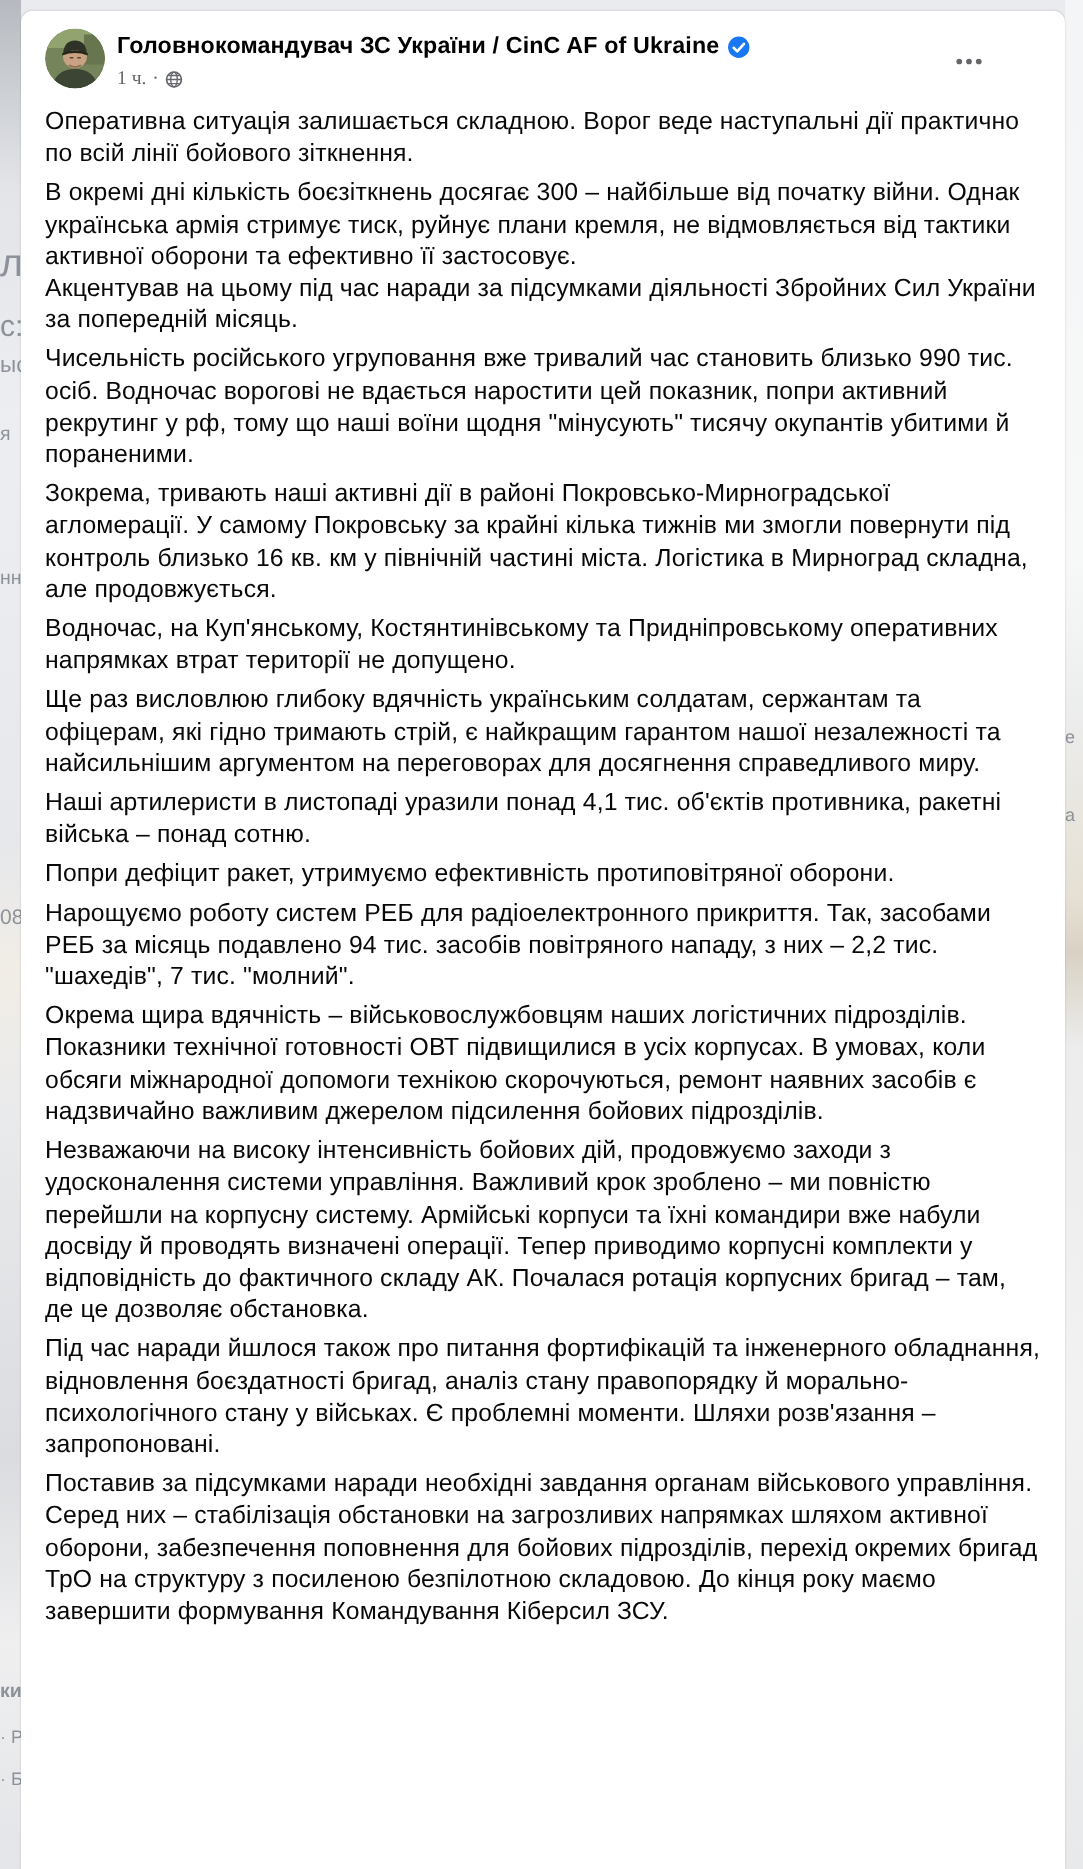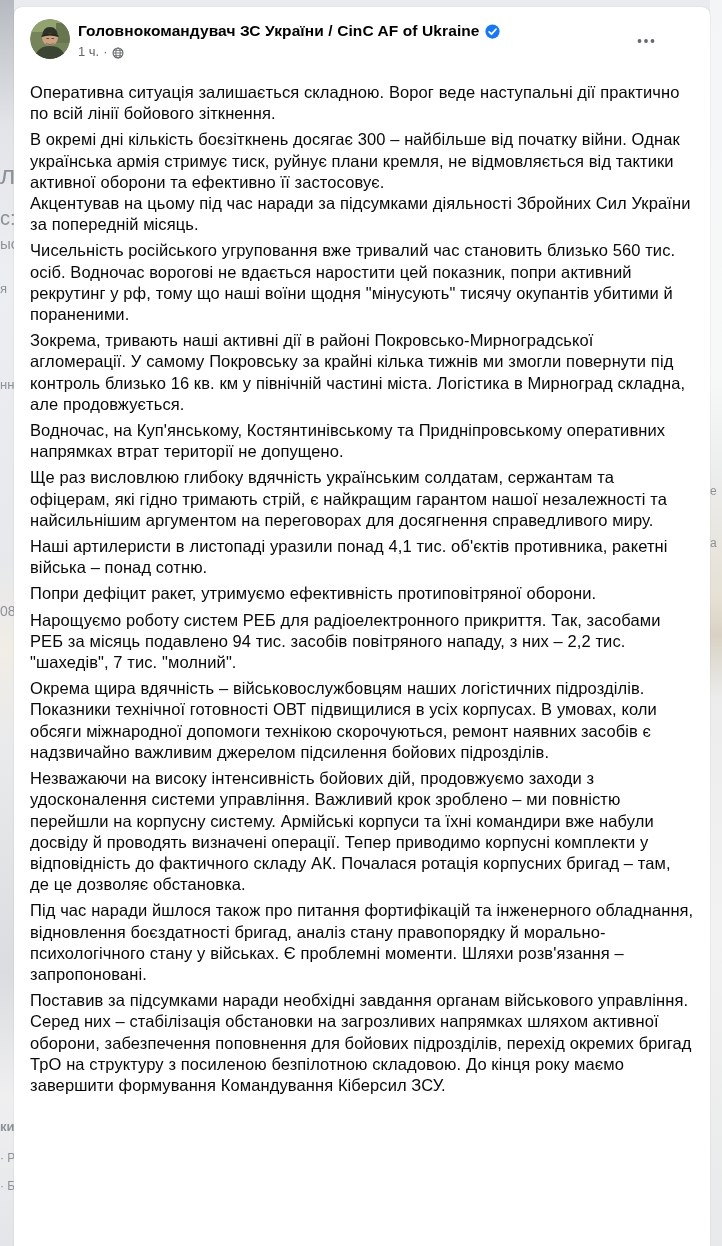--- a/index.html
+++ b/index.html
@@ -39,36 +39,36 @@
   .post-header { display: flex; align-items: flex-start; padding: 12px 16px 0 16px; }
   .avatar-wrap { width: 40px; height: 40px; border-radius: 50%; overflow: hidden; flex: 0 0 auto; cursor: pointer; }
   .avatar-wrap svg { display: block; }
   .header-info { margin-left: 8px; flex: 1 1 auto; min-width: 0; padding-top: 2px; }
   .author-row { display: flex; align-items: center; gap: 5px; }
   .author-name {
     font-size: 15.5px; font-weight: 700; color: #000000;
     line-height: 19px; cursor: pointer; letter-spacing: .1px;
   }
   .badge { width: 15px; height: 15px; flex: 0 0 auto; margin-top: 1px; }
-  .meta-row { display: flex; align-items: center; gap: 4px; margin-top: 4px; font-size: 13px; color: #65676b; line-height: 16px; }
+  .meta-row { display: flex; align-items: center; gap: 4px; margin-top: 4px; font-size: 13px; color: #65676b; line-height: 16px; font-family: Liberation Serif, serif; }
   .meta-row .dot-sep { font-size: 13px; color: #65676b; }
   .globe { width: 12px; height: 12px; display: block; margin-top: 1px; }
   .more-btn {
     flex: 0 0 auto; border: none; background: transparent; cursor: pointer;
     padding: 10px 12px; margin: 2px 26px 0 0; border-radius: 50%;
     display: flex; align-items: center; justify-content: center;
   }
   .more-btn svg { display: block; }
   .post-text {
     padding: 6px 16px 18px 16px;
     font-size: 16.5px; line-height: 21.2px; color: #080809;
     letter-spacing: .1px;
   }
   .post-text p { margin: 5px 0 0 0; white-space: pre-line; }
-  .post-text p:first-child { margin-top: 15px; }
+  .post-text p:first-child { margin-top: 4px; }
 </style>
 </head>
 <body>
 
 <div class="edge-strip" id="left-strip">
     <span class="frag" style="top: 162px; font-size: 26px;">л</span>
     <span class="frag" style="top: 208px; font-size: 20px;">с:</span>
     <span class="frag" style="top: 236px; font-size: 15px;">ыс</span>
     <span class="frag" style="top: 282px; font-size: 13px;">я</span>
     <span class="frag" style="top: 378px; font-size: 13px;">нн</span>
@@ -134,21 +134,21 @@
         <circle cx="10" cy="10" r="1.9" fill="#65676b"></circle>
         <circle cx="16.5" cy="10" r="1.9" fill="#65676b"></circle>
       </svg>
     </button>
   </div>
 
   <div class="post-text">
       <p>Оперативна ситуація залишається складною. Ворог веде наступальні дії практично по всій лінії бойового зіткнення.</p>
       <p>В окремі дні кількість боєзіткнень досягає 300 – найбільше від початку війни. Однак українська армія стримує тиск, руйнує плани кремля, не відмовляється від тактики активної оборони та ефективно її застосовує.
 Акцентував на цьому під час наради за підсумками діяльності Збройних Сил України за попередній місяць.</p>
-      <p>Чисельність російського угруповання вже тривалий час становить близько 560 тис. осіб. Водночас ворогові не вдається наростити цей показник, попри активний рекрутинг у рф, тому що наші воїни щодня "мінусують" тисячу окупантів убитими й пораненими.</p>
+      <p>Чисельність російського угруповання вже тривалий час становить близько 990 тис. осіб. Водночас ворогові не вдається наростити цей показник, попри активний рекрутинг у рф, тому що наші воїни щодня "мінусують" тисячу окупантів убитими й пораненими.</p>
       <p>Зокрема, тривають наші активні дії в районі Покровсько-Мирноградської агломерації. У самому Покровську за крайні кілька тижнів ми змогли повернути під контроль близько 16 кв. км у північній частині міста. Логістика в Мирноград складна, але продовжується.</p>
       <p>Водночас, на Куп'янському, Костянтинівському та Придніпровському оперативних напрямках втрат території не допущено.</p>
       <p>Ще раз висловлюю глибоку вдячність українським солдатам, сержантам та офіцерам, які гідно тримають стрій, є найкращим гарантом нашої незалежності та найсильнішим аргументом на переговорах для досягнення справедливого миру.</p>
       <p>Наші артилеристи в листопаді уразили понад 4,1 тис. об'єктів противника, ракетні війська – понад сотню.</p>
       <p>Попри дефіцит ракет, утримуємо ефективність протиповітряної оборони.</p>
       <p>Нарощуємо роботу систем РЕБ для радіоелектронного прикриття. Так, засобами РЕБ за місяць подавлено 94 тис. засобів повітряного нападу, з них – 2,2 тис. "шахедів", 7 тис. "молний".</p>
       <p>Окрема щира вдячність – військовослужбовцям наших логістичних підрозділів. Показники технічної готовності ОВТ підвищилися в усіх корпусах. В умовах, коли обсяги міжнародної допомоги технікою скорочуються, ремонт наявних засобів є надзвичайно важливим джерелом підсилення бойових підрозділів.</p>
       <p>Незважаючи на високу інтенсивність бойових дій, продовжуємо заходи з удосконалення системи управління. Важливий крок зроблено – ми повністю перейшли на корпусну систему. Армійські корпуси та їхні командири вже набули досвіду й проводять визначені операції. Тепер приводимо корпусні комплекти у відповідність до фактичного складу АК. Почалася ротація корпусних бригад – там, де це дозволяє обстановка.</p>
       <p>Під час наради йшлося також про питання фортифікацій та інженерного обладнання, відновлення боєздатності бригад, аналіз стану правопорядку й морально-психологічного стану у військах. Є проблемні моменти. Шляхи розв'язання – запропоновані.</p>
       <p>Поставив за підсумками наради необхідні завдання органам військового управління. Серед них – стабілізація обстановки на загрозливих напрямках шляхом активної оборони, забезпечення поповнення для бойових підрозділів, перехід окремих бригад ТрО на структуру з посиленою безпілотною складовою. До кінця року маємо завершити формування Командування Кіберсил ЗСУ.</p>

